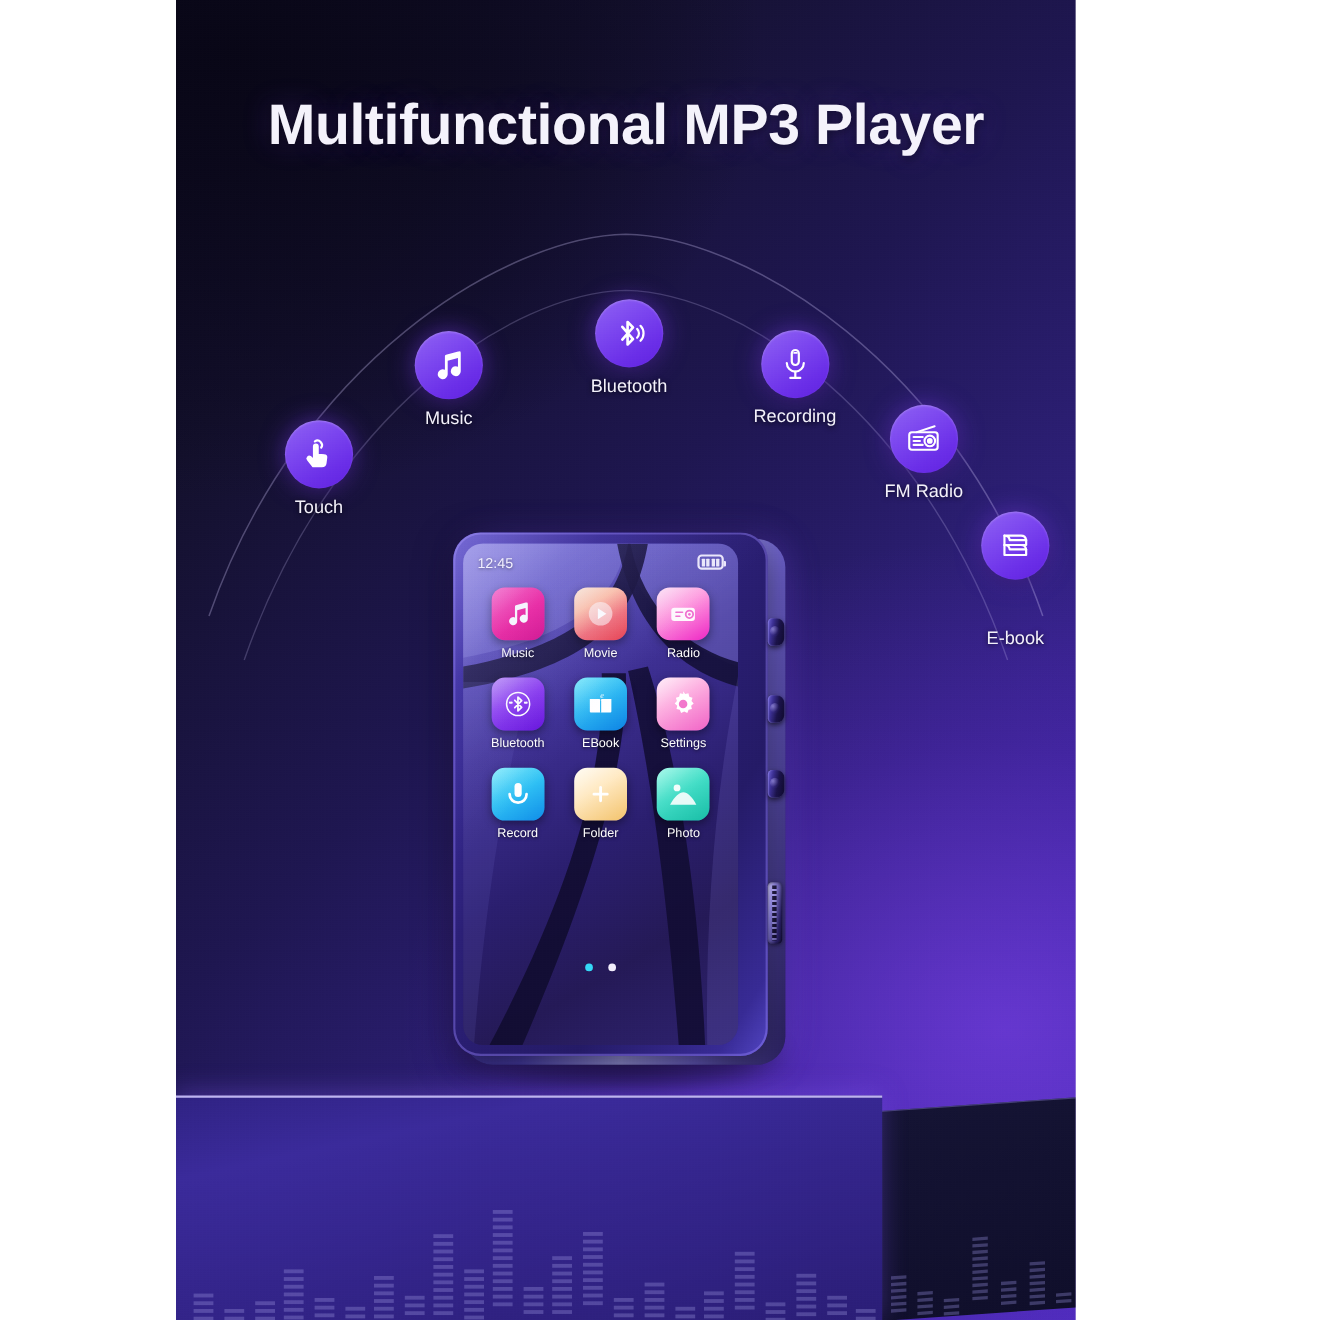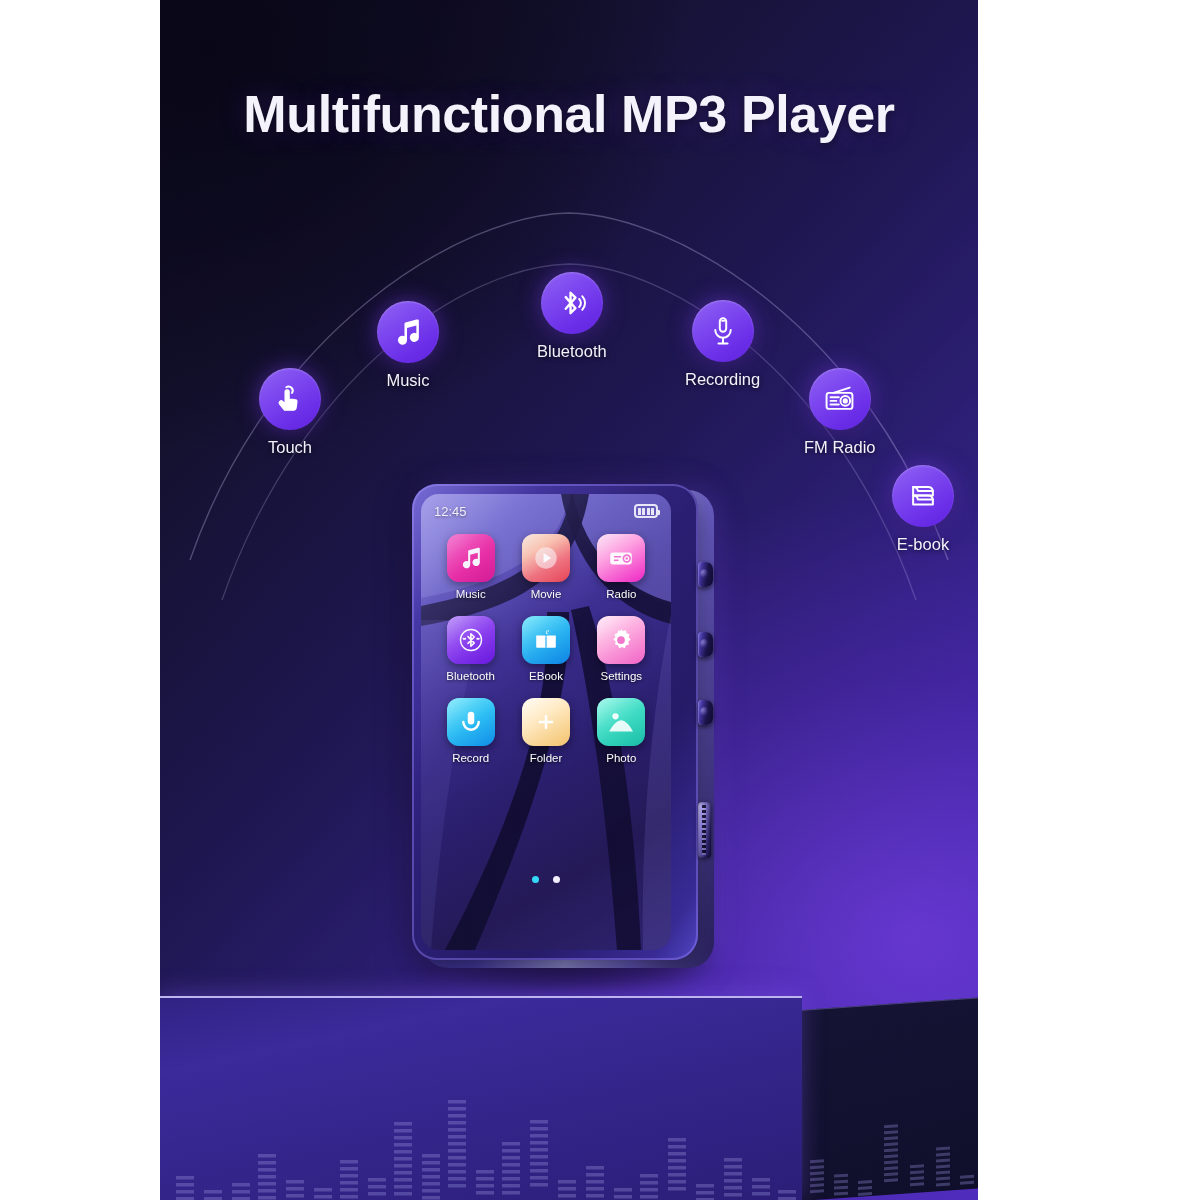--- a/index.html
+++ b/index.html
@@ -359,21 +359,21 @@
   <div id="canvas">
 
     <div id="title">Multifunctional MP3 Player</div>
 
     <svg id="arcs" viewBox="0 0 818 1200">
       <path d="M 30 560 C 110 330 300 215 409 213 C 518 215 708 330 788 560" fill="none" stroke="rgba(214,206,255,0.30)" stroke-width="1.4"></path>
       <path d="M 62 600 C 140 376 305 266 409 264 C 513 266 678 376 756 600" fill="none" stroke="rgba(214,206,255,0.22)" stroke-width="1.3"></path>
     </svg>
 
 
-    <div class="feature" style="left:99px; top:368px;">
+    <div class="feature" style="left:99px; top:382px;">
       <div class="bubble">
         <svg width="32" height="32" viewBox="0 0 24 24" fill="none" stroke="#ffffff" stroke-width="1.5" stroke-linecap="round" stroke-linejoin="round">
           <path d="M9.2 3.2 a3.1 3.1 0 0 1 4.3 4.3"></path>
           <path d="M11.3 12.2 V6.6 a1.45 1.45 0 0 0-2.9 0 v9.1 l-2.1-1.9 a1.4 1.4 0 0 0-2 1.95 l3.6 4.6 h6.1 a2.6 2.6 0 0 0 2.6-2.3 l0.5-4.0 a1.35 1.35 0 0 0-1.3-1.55 z" fill="#ffffff" stroke="#ffffff" stroke-width="1.1"></path>
         </svg>
       </div>
       <div class="feature-label">Touch</div>
     </div>
 
     <div class="feature" style="left:217px; top:301px;">
@@ -417,21 +417,21 @@
           <circle cx="16.2" cy="13.0" r="3.5"></circle>
           <circle cx="16.2" cy="13.0" r="1.2" fill="#ffffff"></circle>
           <path d="M5.5 10.4 h6.0"></path>
           <path d="M5.5 13.0 h4.2"></path>
           <path d="M5.5 15.6 h6.0"></path>
         </svg>
       </div>
       <div class="feature-label">FM Radio</div>
     </div>
 
-    <div class="feature" style="left:732px; top:465px;">
+    <div class="feature" style="left:732px; top:465px;gap:36px;">
       <div class="bubble">
         <svg width="32" height="32" viewBox="0 0 24 24" fill="none" stroke="#ffffff" stroke-width="1.5" stroke-linecap="round" stroke-linejoin="round">
           <path d="M4.6 5.2 h11.2 a3.6 3.6 0 0 1 3.6 3.0 H8.2 a3.6 3.6 0 0 0-3.6-3.0 z"></path>
           <path d="M4.6 5.2 V11.6 h14.8 V8.2"></path>
           <path d="M4.6 11.6 h11.2 a3.6 3.6 0 0 1 3.6 3.0 H8.2 a3.6 3.6 0 0 0-3.6-3.0 z"></path>
           <path d="M4.6 11.6 V18.4 h14.8 V14.6"></path>
         </svg>
       </div>
       <div class="feature-label">E-book</div>
     </div>

